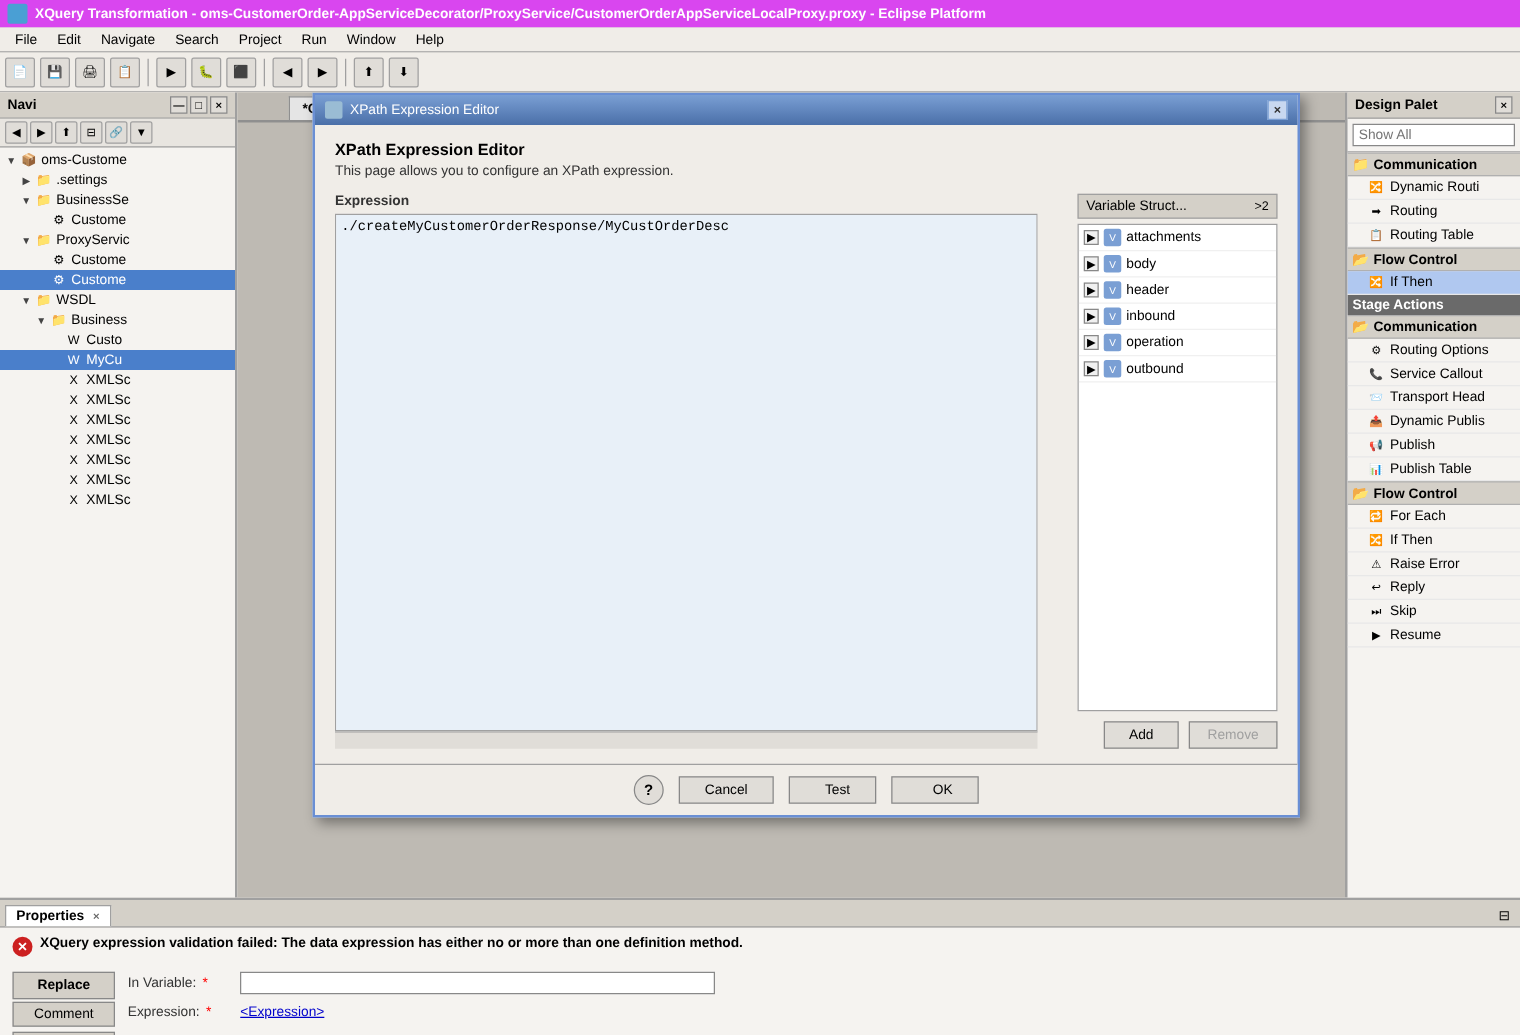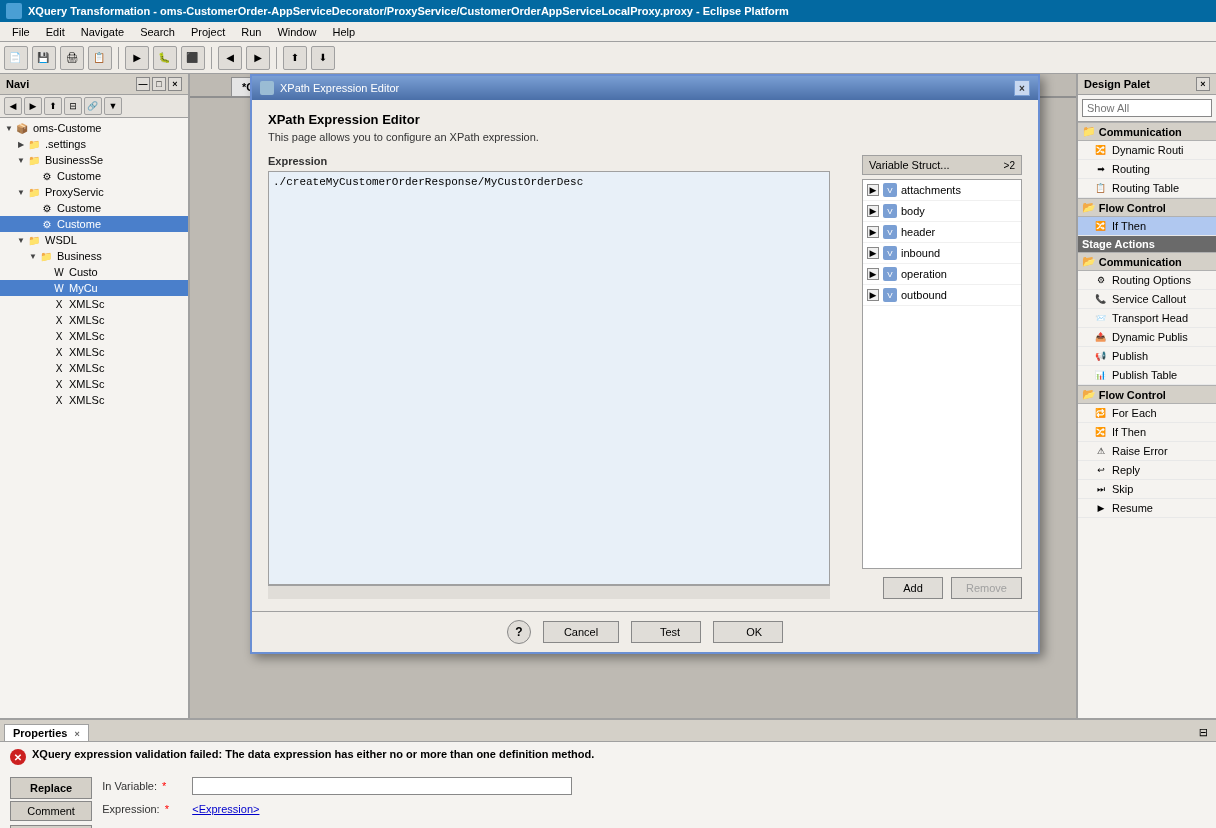--- a/index.html
+++ b/index.html
@@ -7,21 +7,21 @@
       font-family: Arial, sans-serif;
       font-size: 11px;
       background: #d4d0c8;
       overflow: hidden;
       width: 1216px;
       height: 828px;
     }
 
     
     .title-bar {
-      background: #0369a1;
+      background: #d946ef;
       color: white;
       height: 22px;
       display: flex;
       align-items: center;
       padding: 0 6px;
       font-size: 11px;
       font-weight: bold;
     }
     .title-bar .app-icon {
       width: 16px; height: 16px;

